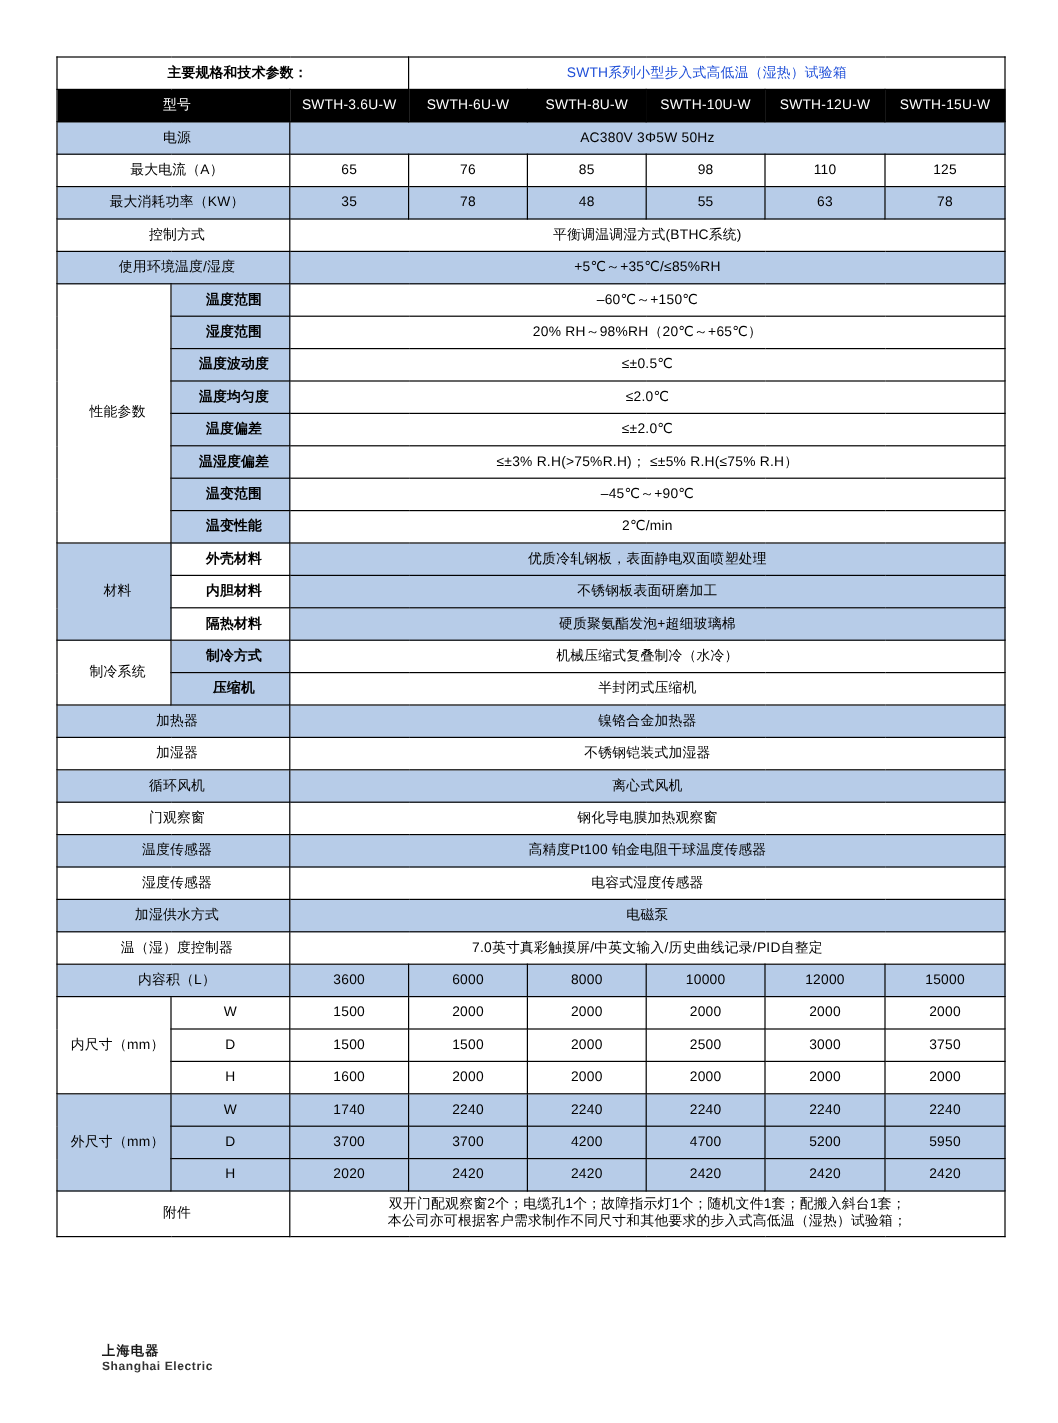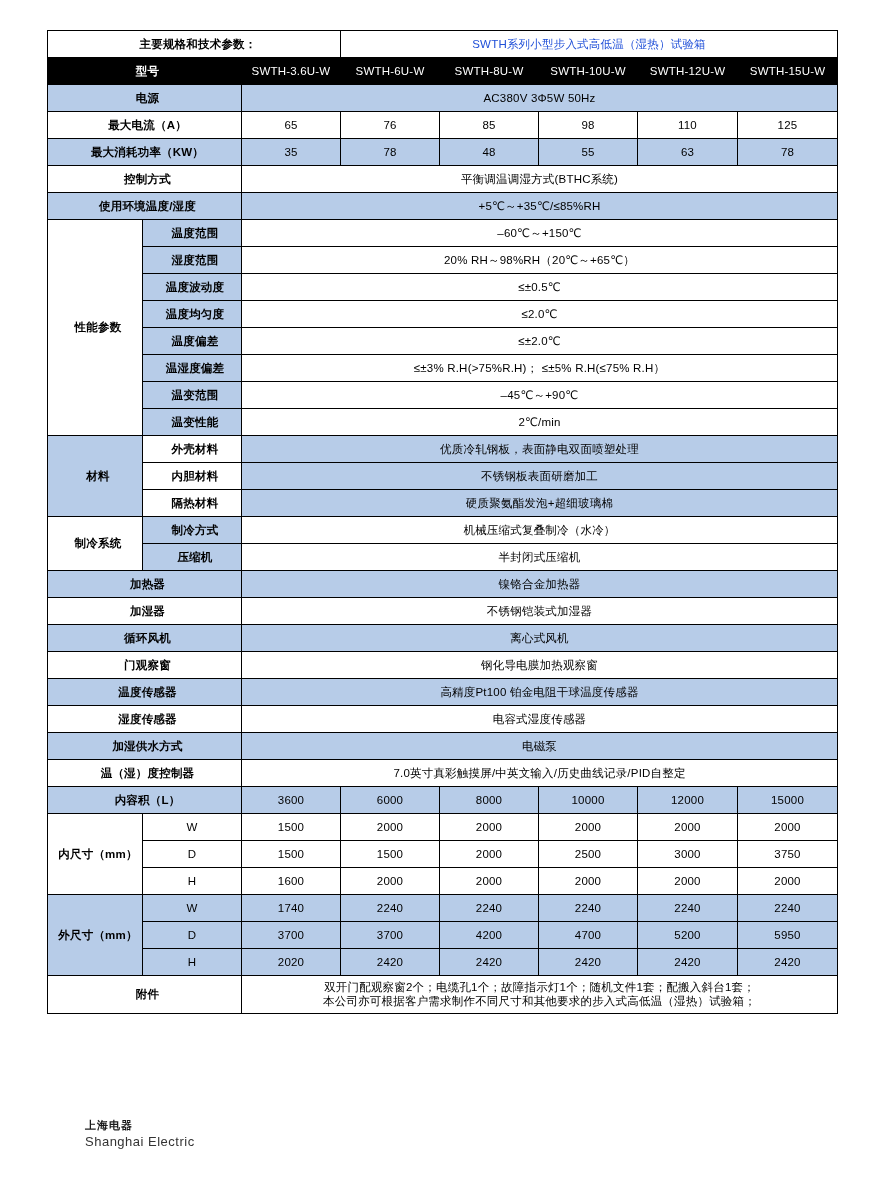--- a/index.html
+++ b/index.html
@@ -10,21 +10,21 @@
   body {
     width: 882px;
     height: 1186px;
     font-family: "Liberation Sans", "DejaVu Sans", sans-serif;
     color: #000000;
     position: relative;
   }
   .page {
     position: absolute;
     left: 47px;
-    top: 30px;
+    top: 47px;
     width: 790px;
   }
   table.spec {
     border-collapse: collapse;
     width: 790px;
     table-layout: fixed;
   }
   table.spec td {
     border: 1px solid #000000;
     font-size: 11.5px;
@@ -59,21 +59,20 @@
   }
   .hdr {
     background: #000000;
     color: #ffffff;
     font-size: 11px;
     height: 24px;
   }
   .lbl {
     text-align: left;
     padding-left: 6px !important;
-    font-weight: bold;
   }
   .sub {
     text-align: left;
     padding-left: 6px !important;
     font-weight: bold;
   }
   .accessory {
     text-align: left;
     padding: 4px 6px !important;
     line-height: 1.5;
@@ -88,24 +87,25 @@
     text-align: left;
   }
   .logo-cn {
     font-family: "Liberation Serif", "DejaVu Serif", serif;
     font-size: 11px;
     font-weight: bold;
     letter-spacing: 1px;
     color: #1a1a1a;
   }
   .logo-en {
-    font-size: 13px;
+    font-size: 10px;
     color: #333333;
     letter-spacing: 0.5px;
     margin-top: 1px;
+    font-weight: bold;
   }
   .nowrap { white-space: nowrap; margin-top: 12px; }
 </style>
 </head>
 <body>
 
 <div class="page">
   <table class="spec">
     <colgroup>
       <col style="width:95px">

